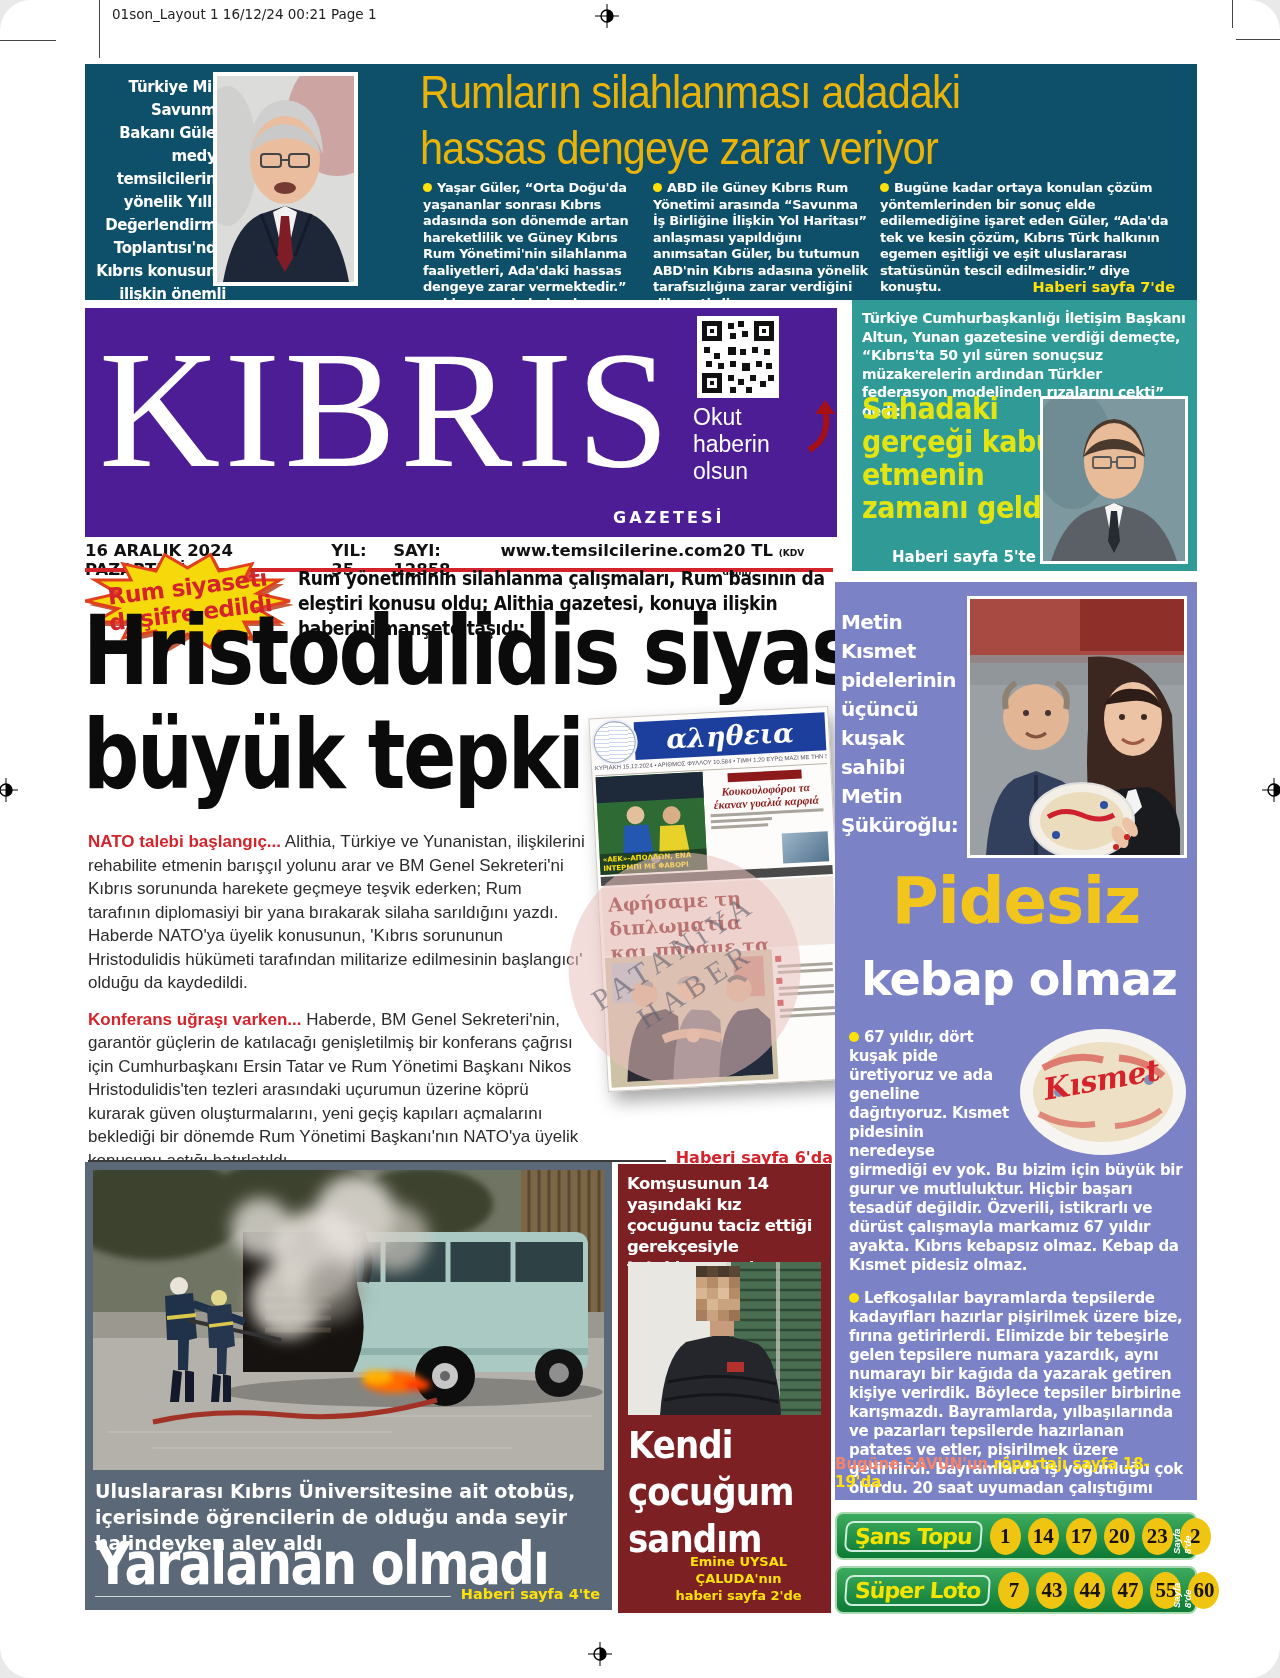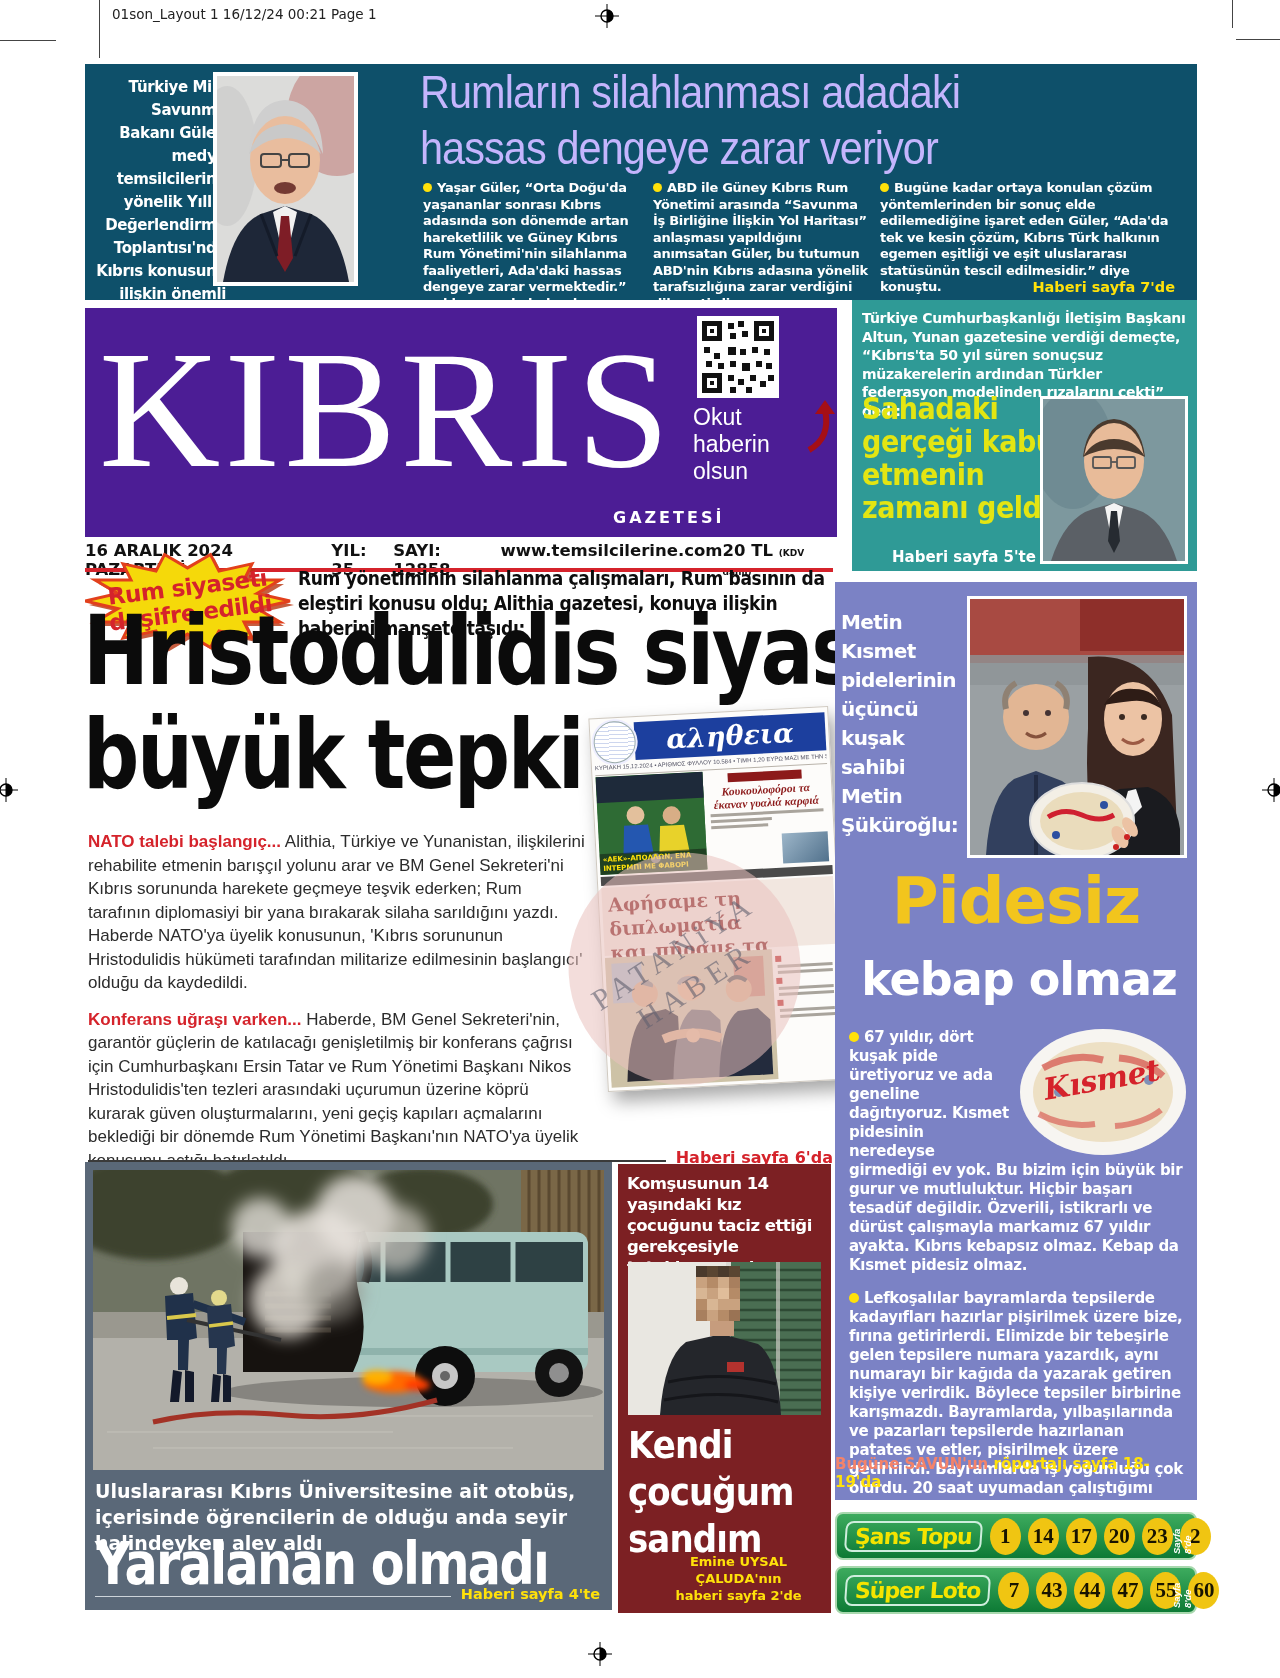--- a/index.html
+++ b/index.html
@@ -1,25 +1,25 @@
 <!DOCTYPE html>
 <html><head>
 <meta charset="utf-8">
 <style>
   html,body{margin:0;padding:0;background:#e9e9e9;}
   .page{position:relative;width:1280px;height:1678px;background:#fff;overflow:hidden;
-        font-family:"Liberation Sans",sans-serif;margin:0 auto;}
+        font-family:"Liberation Sans",sans-serif;margin:0 auto;border-radius:31px;}
   .abs{position:absolute;}
   
   .banner{position:absolute;left:85px;top:64px;width:1112px;height:236px;background:#0e506a;}
   .banner-kicker{position:absolute;left:8px;top:12px;width:133px;font-family:"DejaVu Sans",sans-serif;
      font-weight:bold;font-size:15px;line-height:23px;color:#fff;text-align:right;letter-spacing:-.4px;}
   .banner-photo{position:absolute;left:128px;top:8px;width:145px;height:214px;background:#cfd3d6;
      border:4px solid #fff;box-sizing:border-box;overflow:hidden;}
-  .banner-headline{position:absolute;left:335px;top:0px;width:780px;color:#c4b5fd;}
+  .banner-headline{position:absolute;left:335px;top:0px;width:780px;color:#eab308;}
   .banner-headline .line{font-size:46px;line-height:56px;letter-spacing:-1px;white-space:nowrap;
      display:inline-block;transform:scaleX(.9);transform-origin:0 0;}
   .bcol{position:absolute;top:116px;color:#fff;}
   .btext{margin:0;font-family:"DejaVu Sans",sans-serif;font-weight:bold;font-size:13px;
      line-height:16.5px;letter-spacing:-.3px;}
   .btext::before{content:"";display:inline-block;width:9px;height:9px;border-radius:50%;
      background:#ffe10a;margin-right:5px;}
   .banner-ref{position:absolute;right:22px;bottom:5px;font-family:"DejaVu Sans",sans-serif;
      font-weight:bold;font-size:14.5px;color:#ffe10a;}
   

